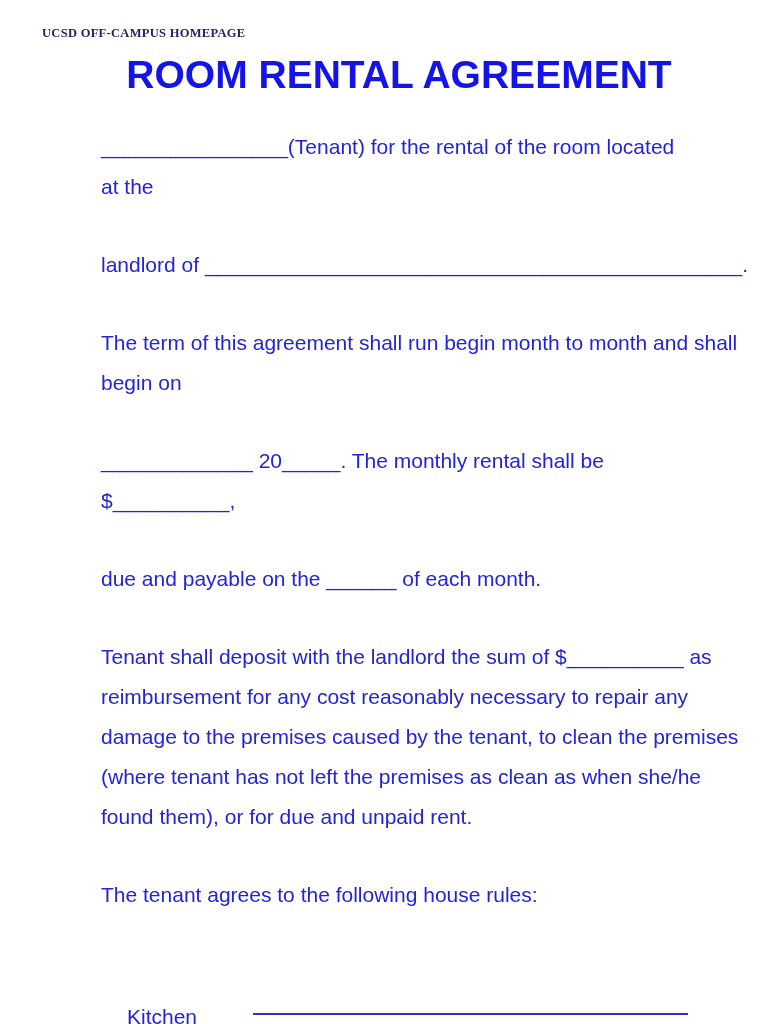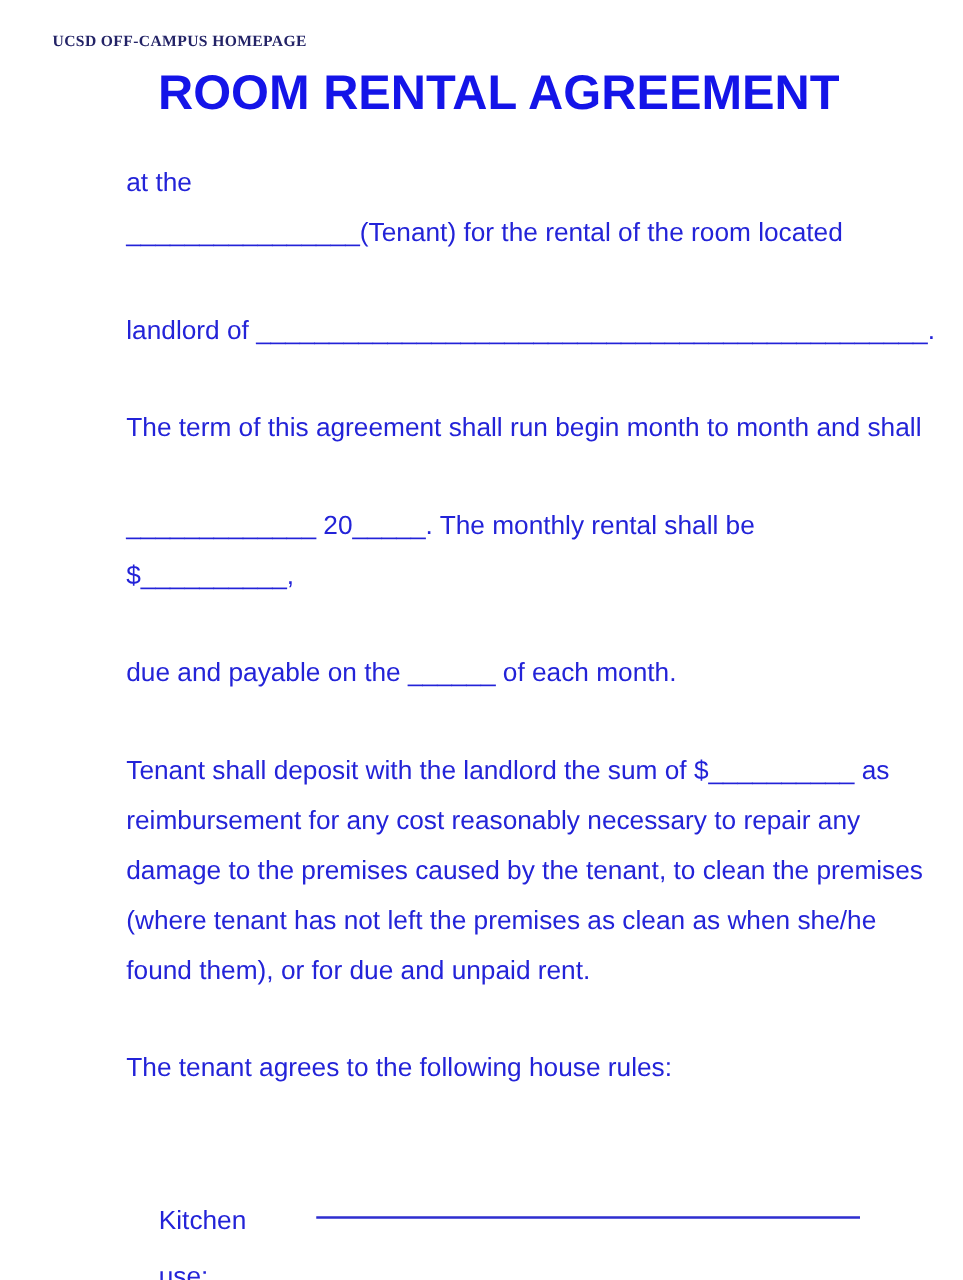--- a/index.html
+++ b/index.html
@@ -79,28 +79,29 @@
 <body>
 
 <div class="page">
   <div class="doc-header">UCSD OFF-CAMPUS HOMEPAGE</div>
 
   <h1 class="page-title">ROOM RENTAL AGREEMENT</h1>
 
   <div class="content">
     <div id="paragraphs">
         <div class="paragraph">
+          <div class="pline">________________(Tenant) for the rental of the room located</div>
           <div class="pline">at the</div>
-          <div class="pline">________________(Tenant) for the rental of the room located</div>
         </div>
         <div class="paragraph">
           <div class="pline">landlord of ______________________________________________.</div>
         </div>
         <div class="paragraph">
           <div class="pline">The term of this agreement shall run begin month to month and shall</div>
+          <div class="pline">begin on</div>
         </div>
         <div class="paragraph">
           <div class="pline">_____________ 20_____. The monthly rental shall be</div>
           <div class="pline">$__________,</div>
         </div>
         <div class="paragraph">
           <div class="pline">due and payable on the ______ of each month.</div>
         </div>
         <div class="paragraph">
           <div class="pline">Tenant shall deposit with the landlord the sum of $__________ as</div>

